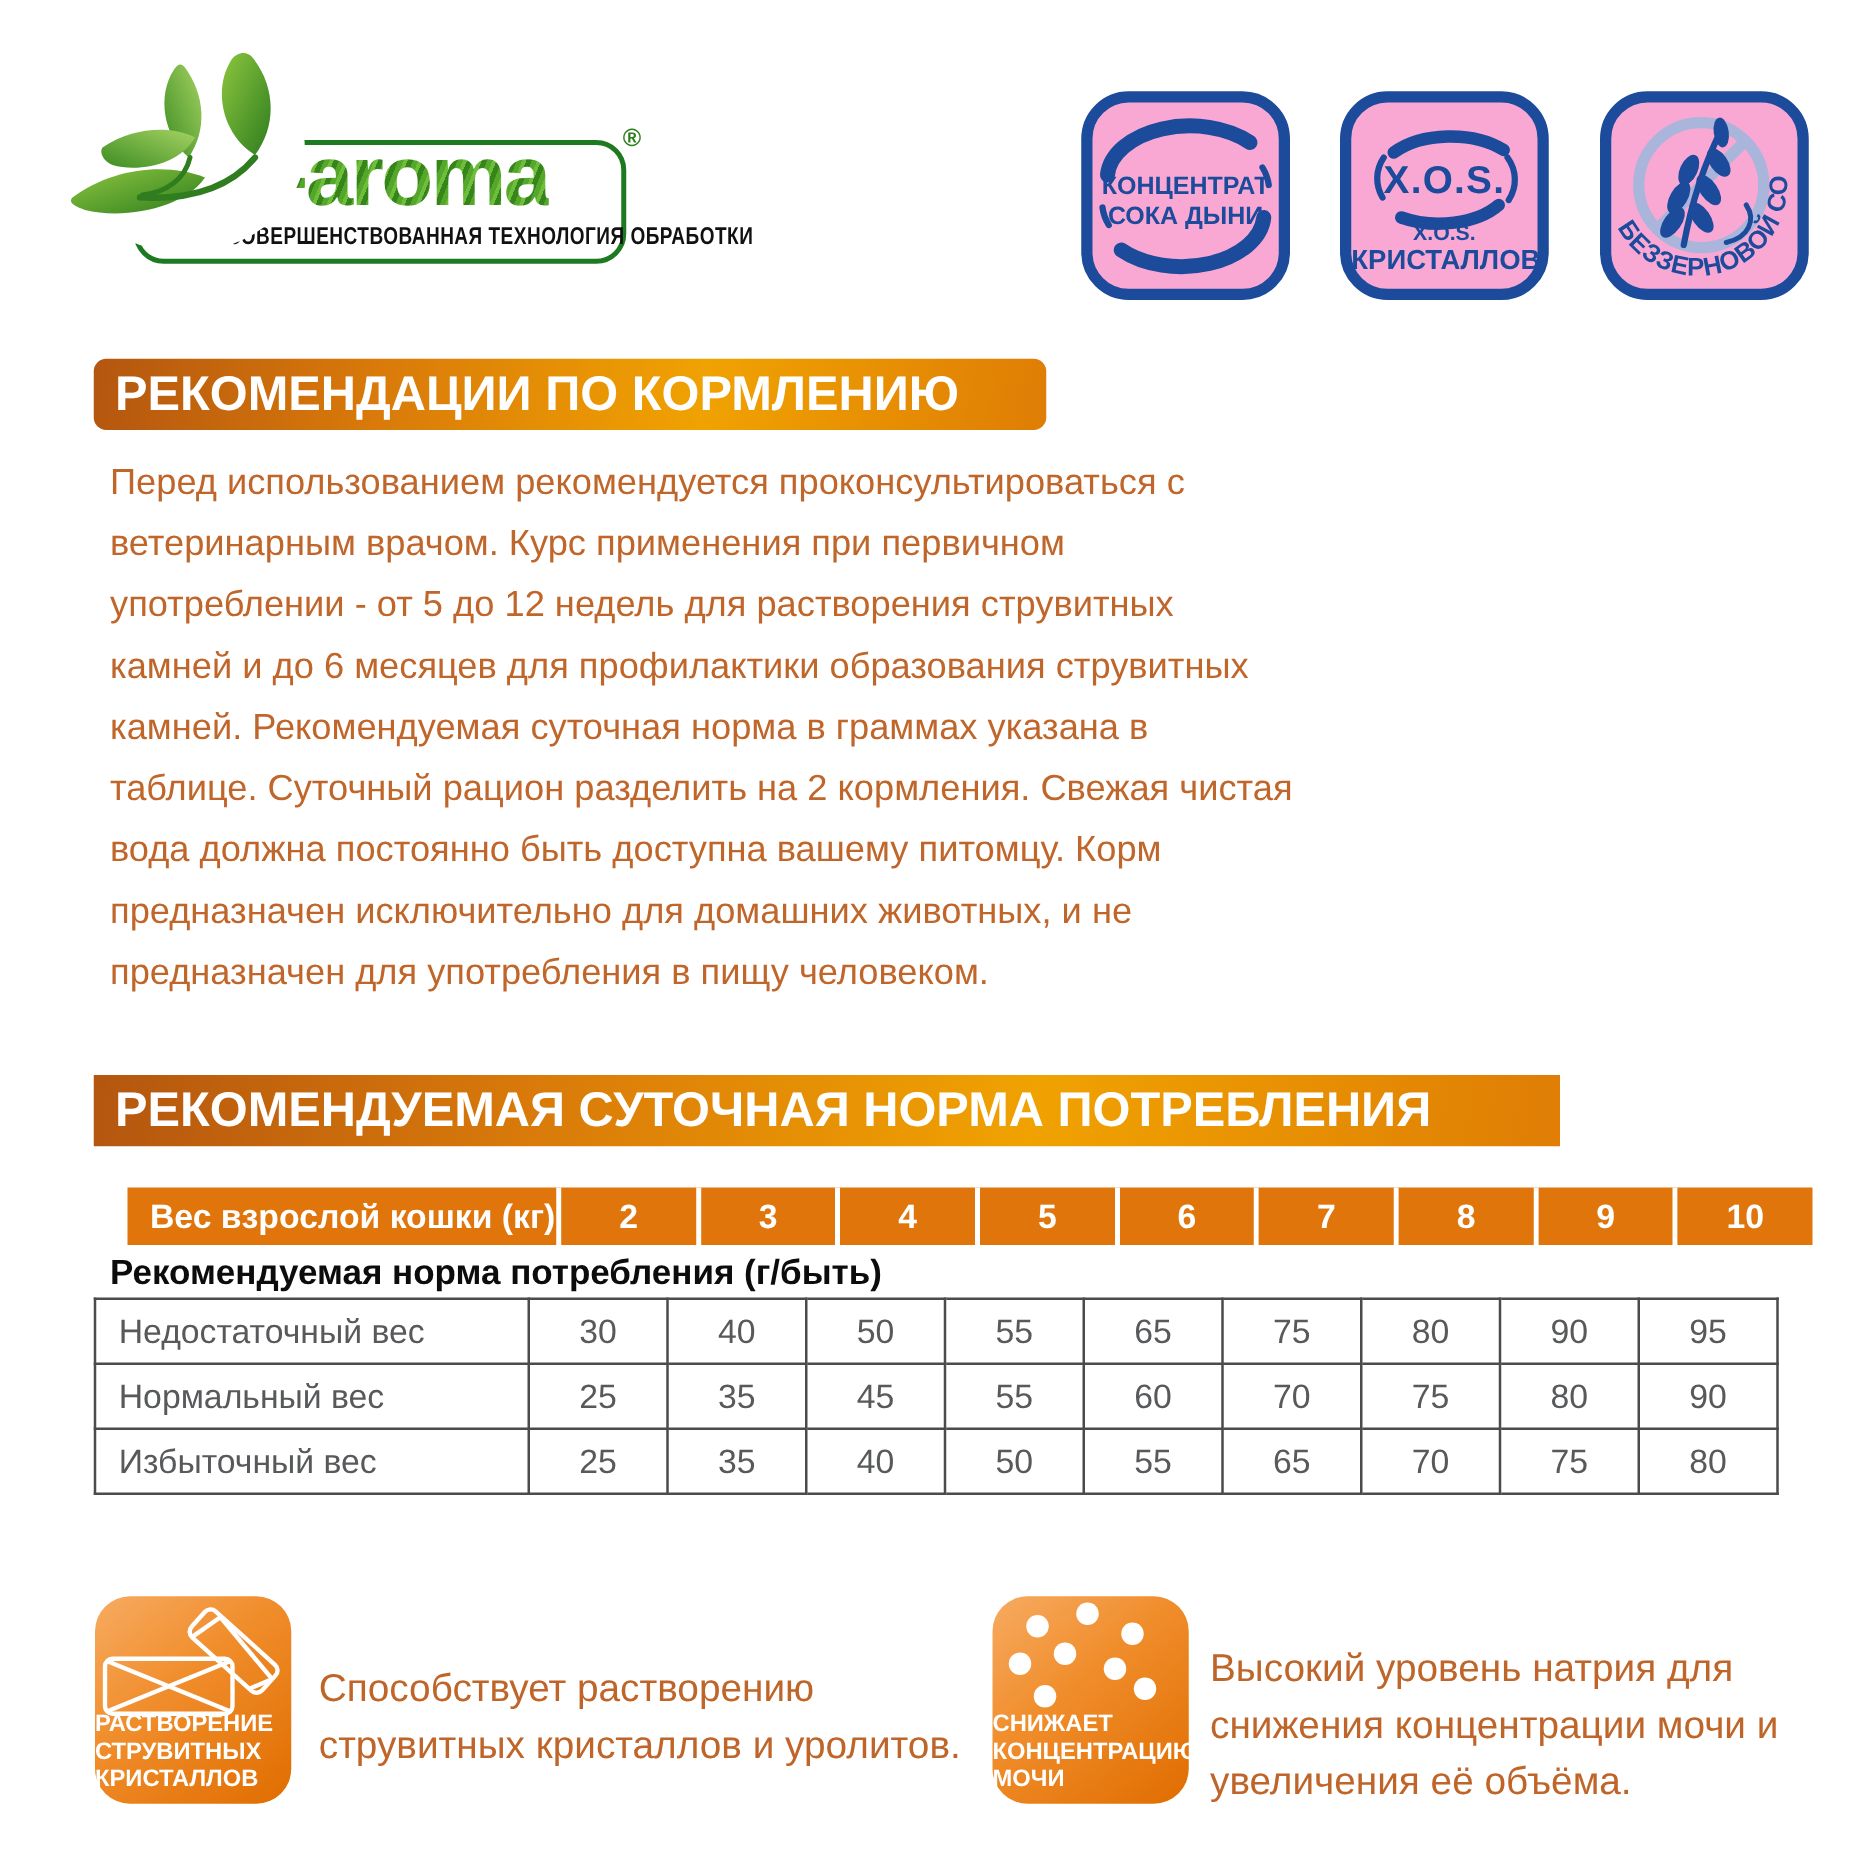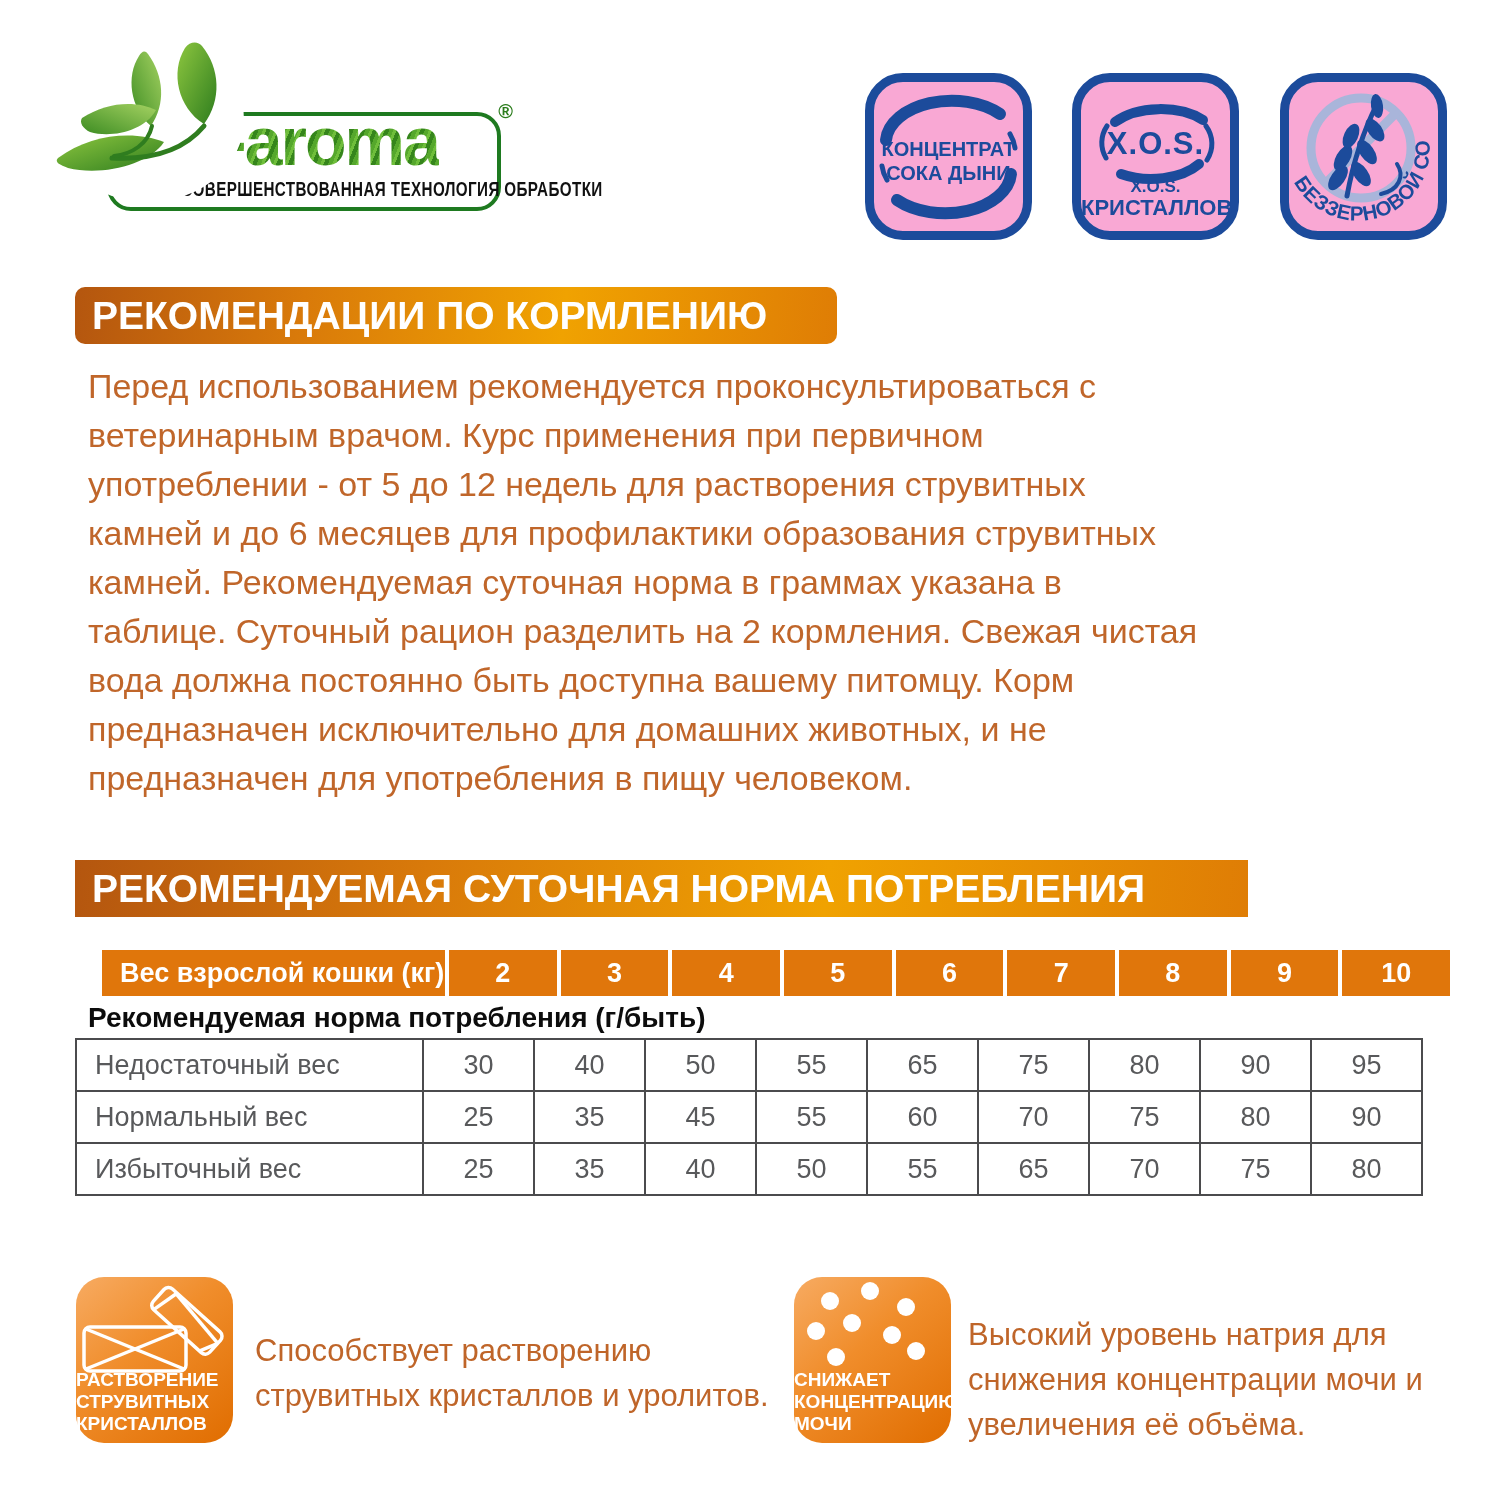--- a/index.html
+++ b/index.html
@@ -31,21 +31,21 @@
   .xos-s2 { top:113px; font-size:22px; }
 
   
   .bar { position:absolute; left:75px; height:57px; display:flex; align-items:center;
          padding-left:17px; color:#fff; font-weight:bold; font-size:39px; white-space:nowrap;
          background:linear-gradient(97deg,#b4560f 0%,#d97a0a 30%,#f0a201 64%,#df7d05 100%); }
   .bar1 { top:287px; width:762px;border-radius:10px; }
   .bar2 { top:860px; width:1173px; }
 
   
-  .para { position:absolute; left:88px; top:362px; width:1360px; font-size:34px; line-height:49px;
+  .para { position:absolute; left:88px; top:362px; width:1360px; font-size:29px; line-height:49px;
           color:#c0662a; white-space:pre-line; }
 
   
   .thead { position:absolute; left:75px; top:950px; width:1348px; height:46px; display:flex;margin-left:27px; }
   .thead .c { background:#e0760b; color:#fff; font-weight:bold; font-size:27px;
               display:flex; align-items:center; justify-content:center; border-right:4px solid #fff; }
   .thead .c:last-child { border-right:none; }
   .thead .c.first { width:347px; flex:none; justify-content:flex-start; padding-left:18px; }
   .thead .c.num { flex:1; }
   .subtitle { position:absolute; left:88px; top:1002px; font-size:28px; font-weight:bold; color:#0c0c0c; }

